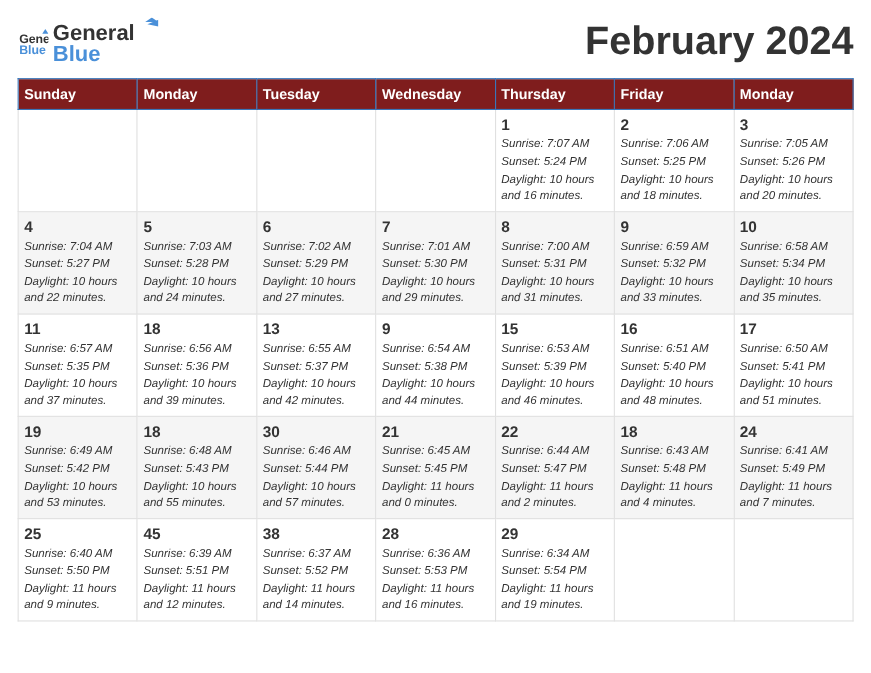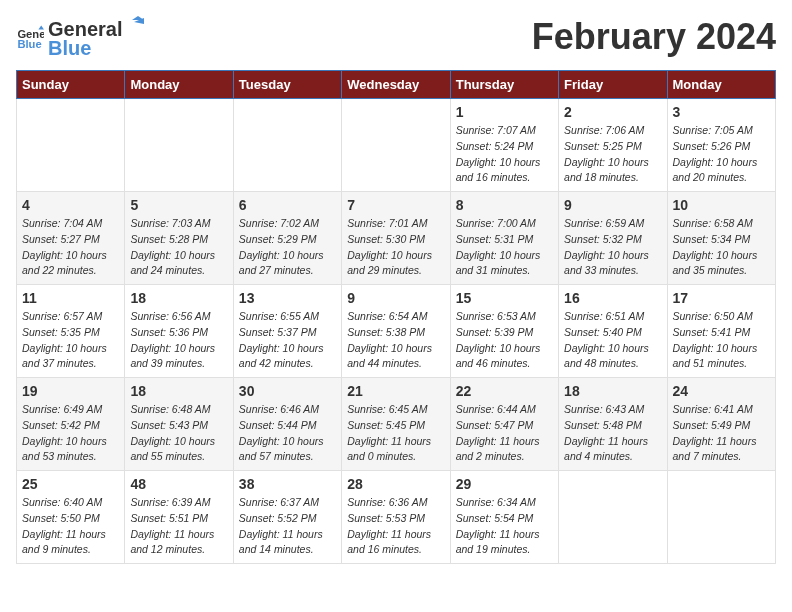--- a/index.html
+++ b/index.html
@@ -237,21 +237,21 @@
           <span class="day-number">24</span>
           <div class="day-info">Sunrise: 6:41 AM<br>Sunset: 5:49 PM<br>Daylight: 11 hours and 7 minutes.</div>
         </td>
       </tr>
       <tr>
         <td>
           <span class="day-number">25</span>
           <div class="day-info">Sunrise: 6:40 AM<br>Sunset: 5:50 PM<br>Daylight: 11 hours and 9 minutes.</div>
         </td>
         <td>
-          <span class="day-number">48</span>
+          <span class="day-number">45</span>
           <div class="day-info">Sunrise: 6:39 AM<br>Sunset: 5:51 PM<br>Daylight: 11 hours and 12 minutes.</div>
         </td>
         <td>
           <span class="day-number">38</span>
           <div class="day-info">Sunrise: 6:37 AM<br>Sunset: 5:52 PM<br>Daylight: 11 hours and 14 minutes.</div>
         </td>
         <td>
           <span class="day-number">28</span>
           <div class="day-info">Sunrise: 6:36 AM<br>Sunset: 5:53 PM<br>Daylight: 11 hours and 16 minutes.</div>
         </td>

